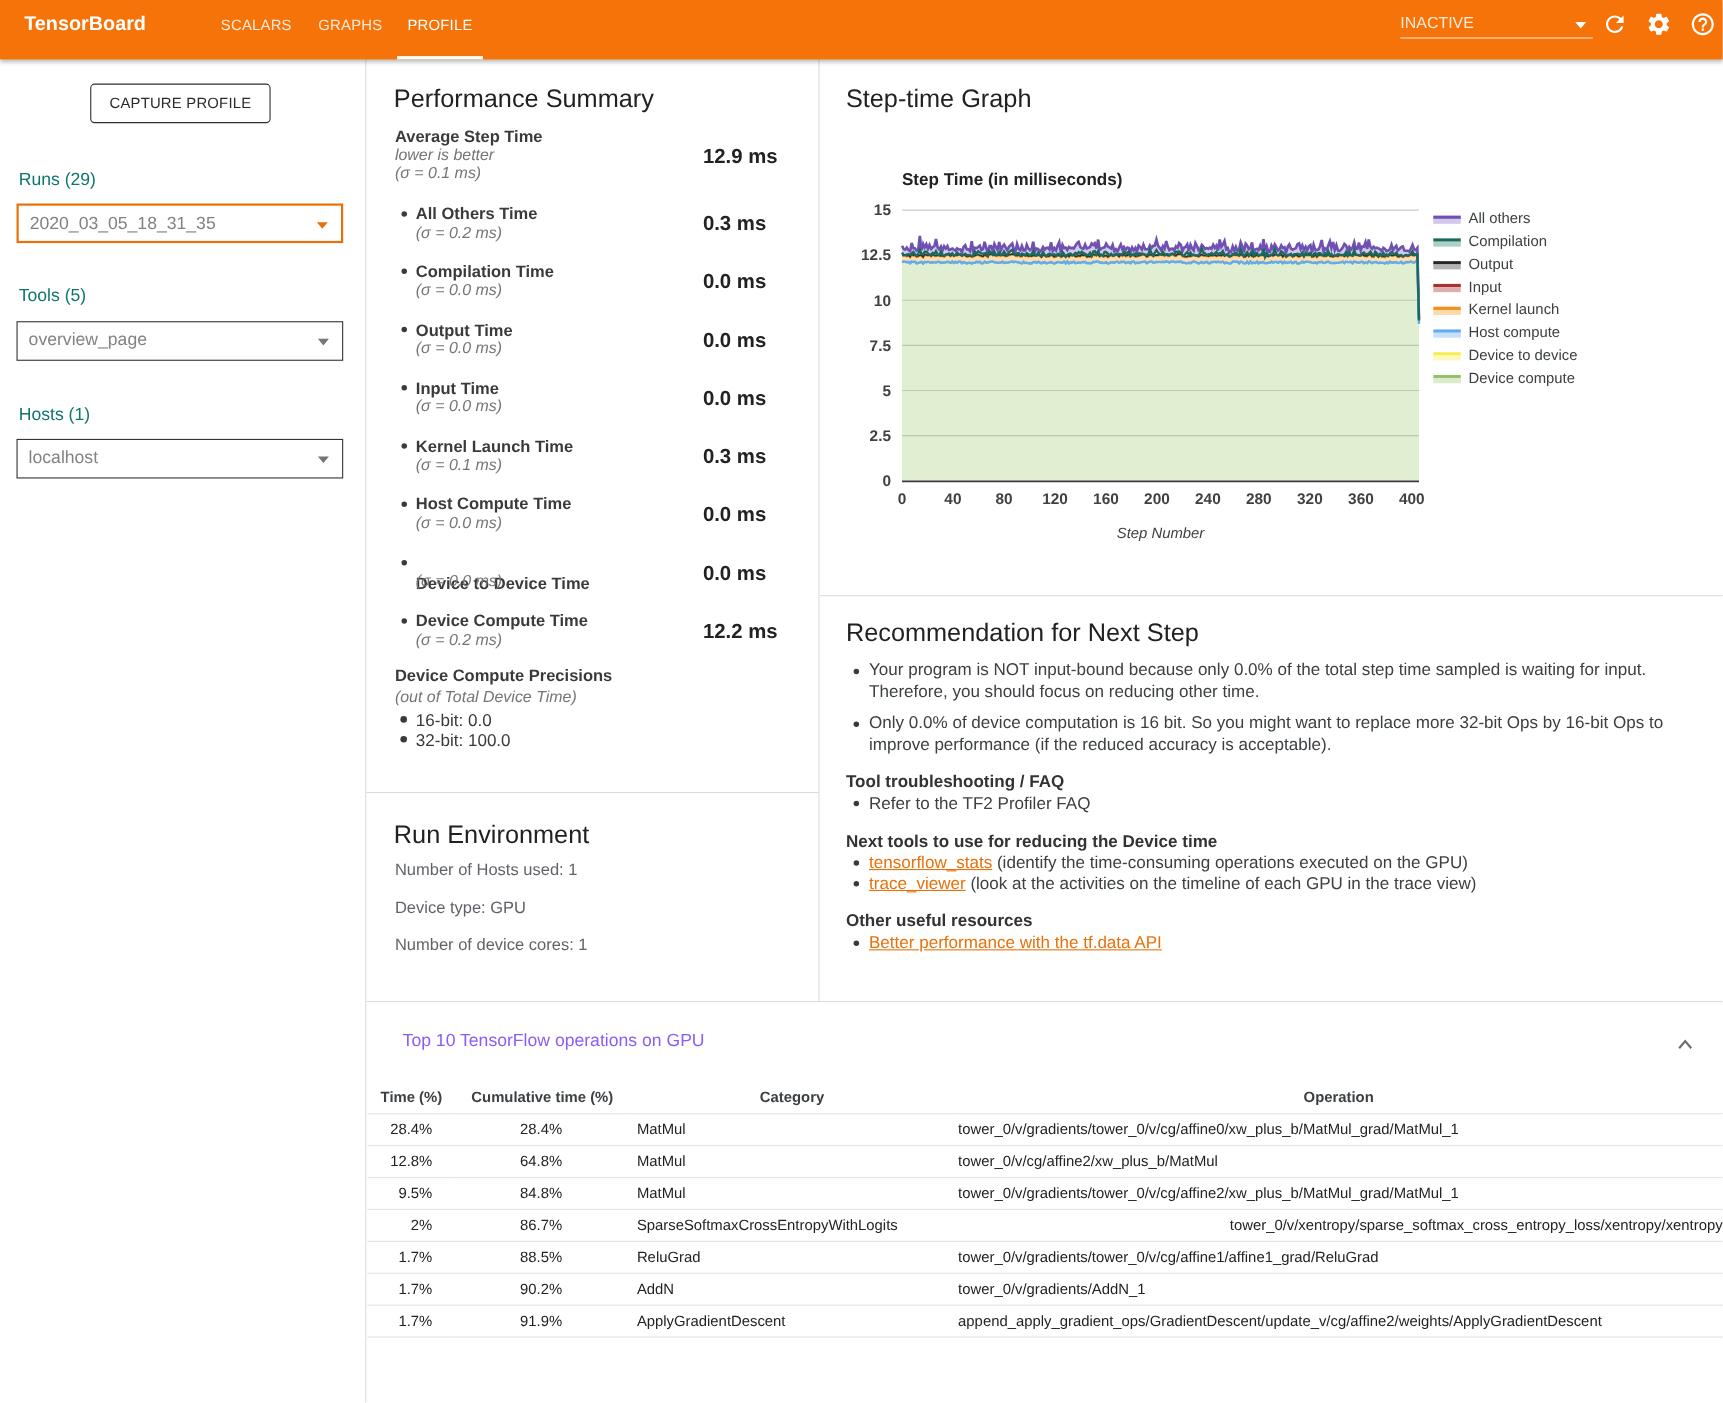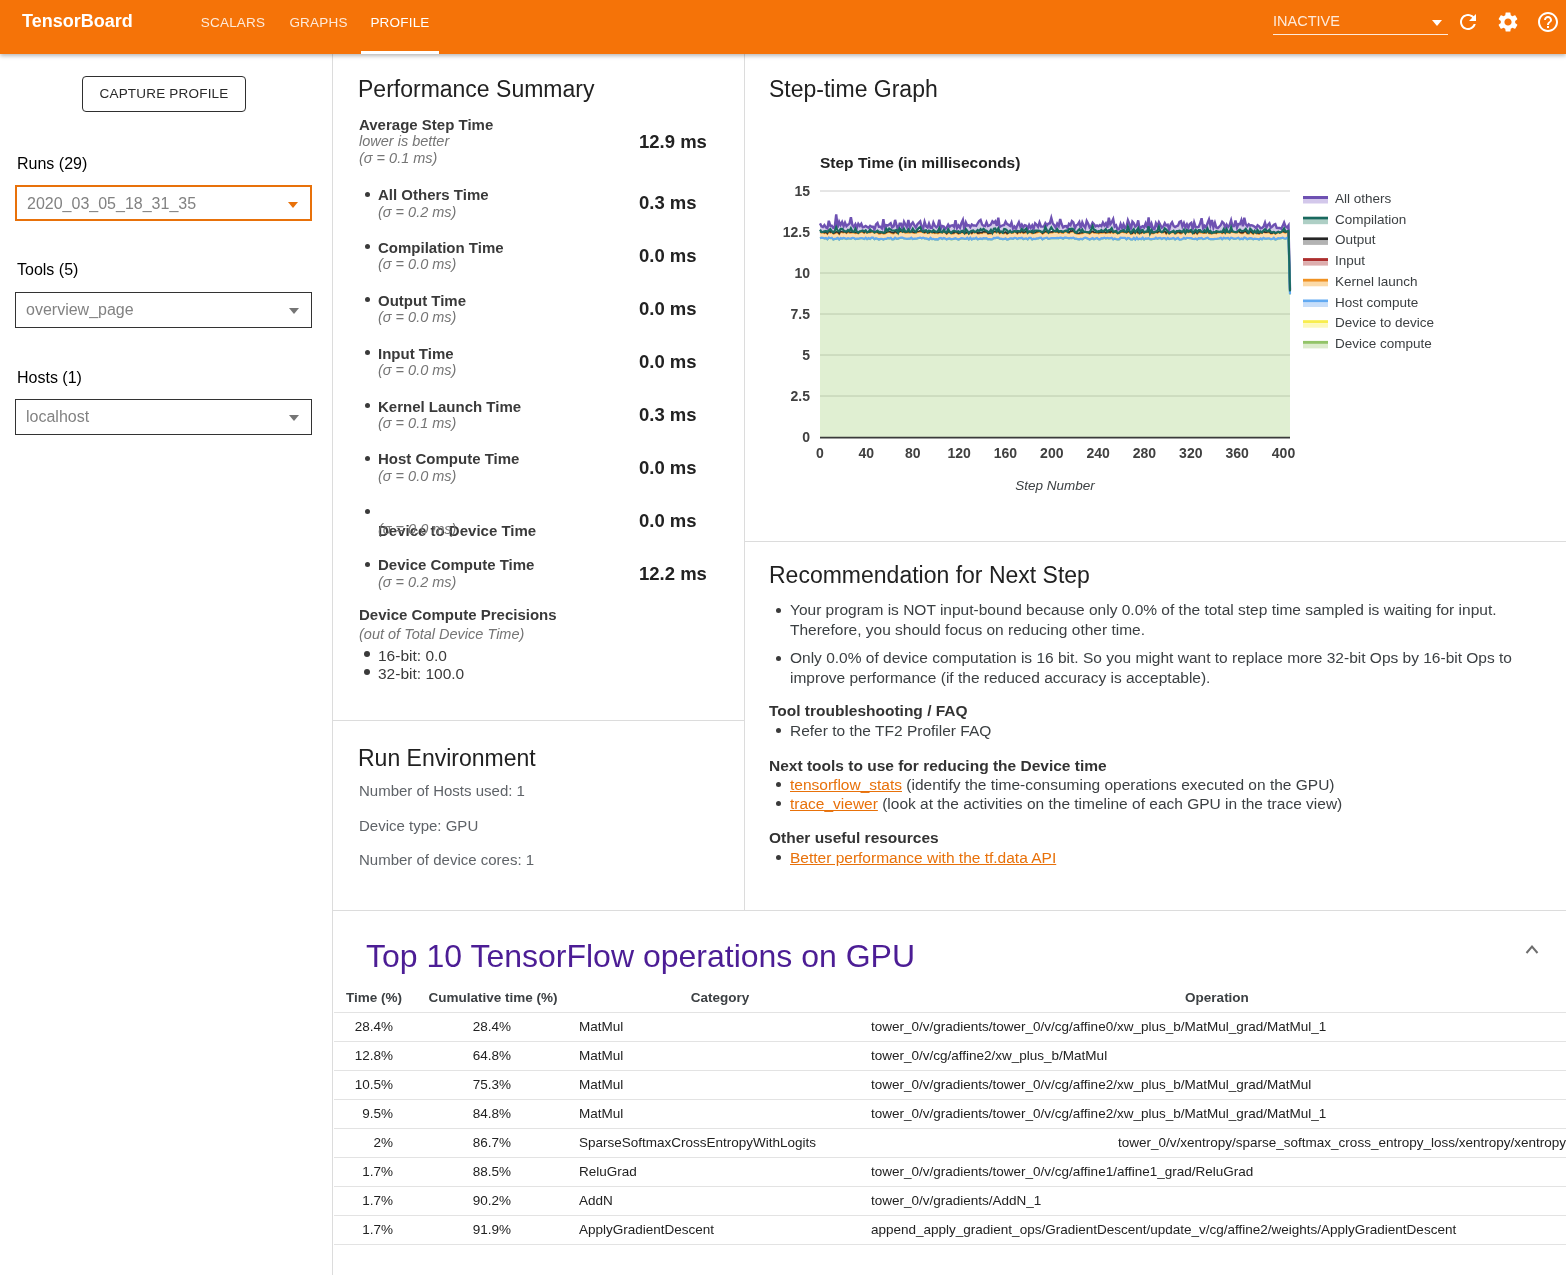--- a/index.html
+++ b/index.html
@@ -24,21 +24,21 @@
   .hicon { position:absolute; top:10px; width:24px; height:24px; }
   .hicon svg { width:24px; height:24px; fill:#fff; }
 
   
   .vline, .hline { position:absolute; background:#dcdcdc; }
 
   
   .btn-capture { position:absolute; left:82px; top:76px; width:164px; height:36px; background:#fff;
                  border:1px solid #2f2f2f; border-radius:4px; font-size:13.5px; color:#2a2a2a;
                  text-align:center; line-height:33px; letter-spacing:.2px; }
-  .sel-label { position:absolute; left:17px; font-size:16px; color:#000000; }
+  .sel-label { position:absolute; left:17px; font-size:16px; color:#0f766e; }
   .sel { position:absolute; left:15px; width:297px; height:36px; border:1px solid #333; background:#fff;
          font-size:16px; color:#828282; line-height:34px; padding-left:10px; }
   .sel .car { position:absolute; right:12px; top:15px; width:0; height:0;
               border-left:5.75px solid transparent; border-right:5.75px solid transparent; border-top:6.3px solid #757575; }
   .sel.orange { border:2px solid #e8710a; }
   .sel.orange .car { border-top-color:#e8710a; }
 
   
   .h1 { font-size:23px; color:#212121; }
 
@@ -222,21 +222,21 @@
 <div class="rec-b" style="left:790px; top:721px;">Refer to the TF2 Profiler FAQ</div>
 <div class="rec-h" style="left:769px; top:757px;">Next tools to use for reducing the Device time</div>
 <div class="dot" style="left:776px; top:782px;"></div>
 <div class="rec-b" style="left:790px; top:775px;"><a class="lnk" href="#">tensorflow_stats</a> (identify the time-consuming operations executed on the GPU)</div>
 <div class="dot" style="left:776px; top:801px;"></div>
 <div class="rec-b" style="left:790px; top:794px;"><a class="lnk" href="#">trace_viewer</a> (look at the activities on the timeline of each GPU in the trace view)</div>
 <div class="rec-h" style="left:769px; top:829px;">Other useful resources</div>
 <div class="dot" style="left:776px; top:855px;"></div>
 <div class="rec-b" style="left:790px; top:848px;"><a class="lnk" href="#">Better performance with the tf.data API</a></div>
 
-<div class="t" style="left:366px; top:937.5px; font-size:32px; color:#4c1d95;">Top 10 TensorFlow operations on GPU</div>
+<div class="t" style="left:366px; top:937.5px; font-size:16px; color:#8b5cf6;">Top 10 TensorFlow operations on GPU</div>
 <div class="chev"><svg viewBox="0 0 16 16">
       <polyline points="2.5,11 8,4.5 13.5,11" fill="none" stroke="#6e6e6e" stroke-width="2"></polyline>
     </svg></div>
 
 <table class="ops">
   <colgroup>
       <col style="width:80px">
       <col style="width:158px">
       <col style="width:296px">
       <col>
@@ -256,26 +256,20 @@
         <td style="padding-left:7px;">MatMul</td>
         <td style="padding-left:3px;">tower_0/v/gradients/tower_0/v/cg/affine0/xw_plus_b/MatMul_grad/MatMul_1</td>
       </tr>
   <tr>
         <td class="r" style="padding-right:21px;">12.8%</td>
         <td class="r" style="padding-right:61px;">64.8%</td>
         <td style="padding-left:7px;">MatMul</td>
         <td style="padding-left:3px;">tower_0/v/cg/affine2/xw_plus_b/MatMul</td>
       </tr>
   <tr>
-        <td class="r" style="padding-right:21px;">10.5%</td>
-        <td class="r" style="padding-right:61px;">75.3%</td>
-        <td style="padding-left:7px;">MatMul</td>
-        <td style="padding-left:3px;">tower_0/v/gradients/tower_0/v/cg/affine2/xw_plus_b/MatMul_grad/MatMul</td>
-      </tr>
-  <tr>
         <td class="r" style="padding-right:21px;">9.5%</td>
         <td class="r" style="padding-right:61px;">84.8%</td>
         <td style="padding-left:7px;">MatMul</td>
         <td style="padding-left:3px;">tower_0/v/gradients/tower_0/v/cg/affine2/xw_plus_b/MatMul_grad/MatMul_1</td>
       </tr>
   <tr>
         <td class="r" style="padding-right:21px;">2%</td>
         <td class="r" style="padding-right:61px;">86.7%</td>
         <td style="padding-left:7px;">SparseSoftmaxCrossEntropyWithLogits</td>
         <td style="padding-left:3px;text-align:right;">tower_0/v/xentropy/sparse_softmax_cross_entropy_loss/xentropy/xentropy</td>

